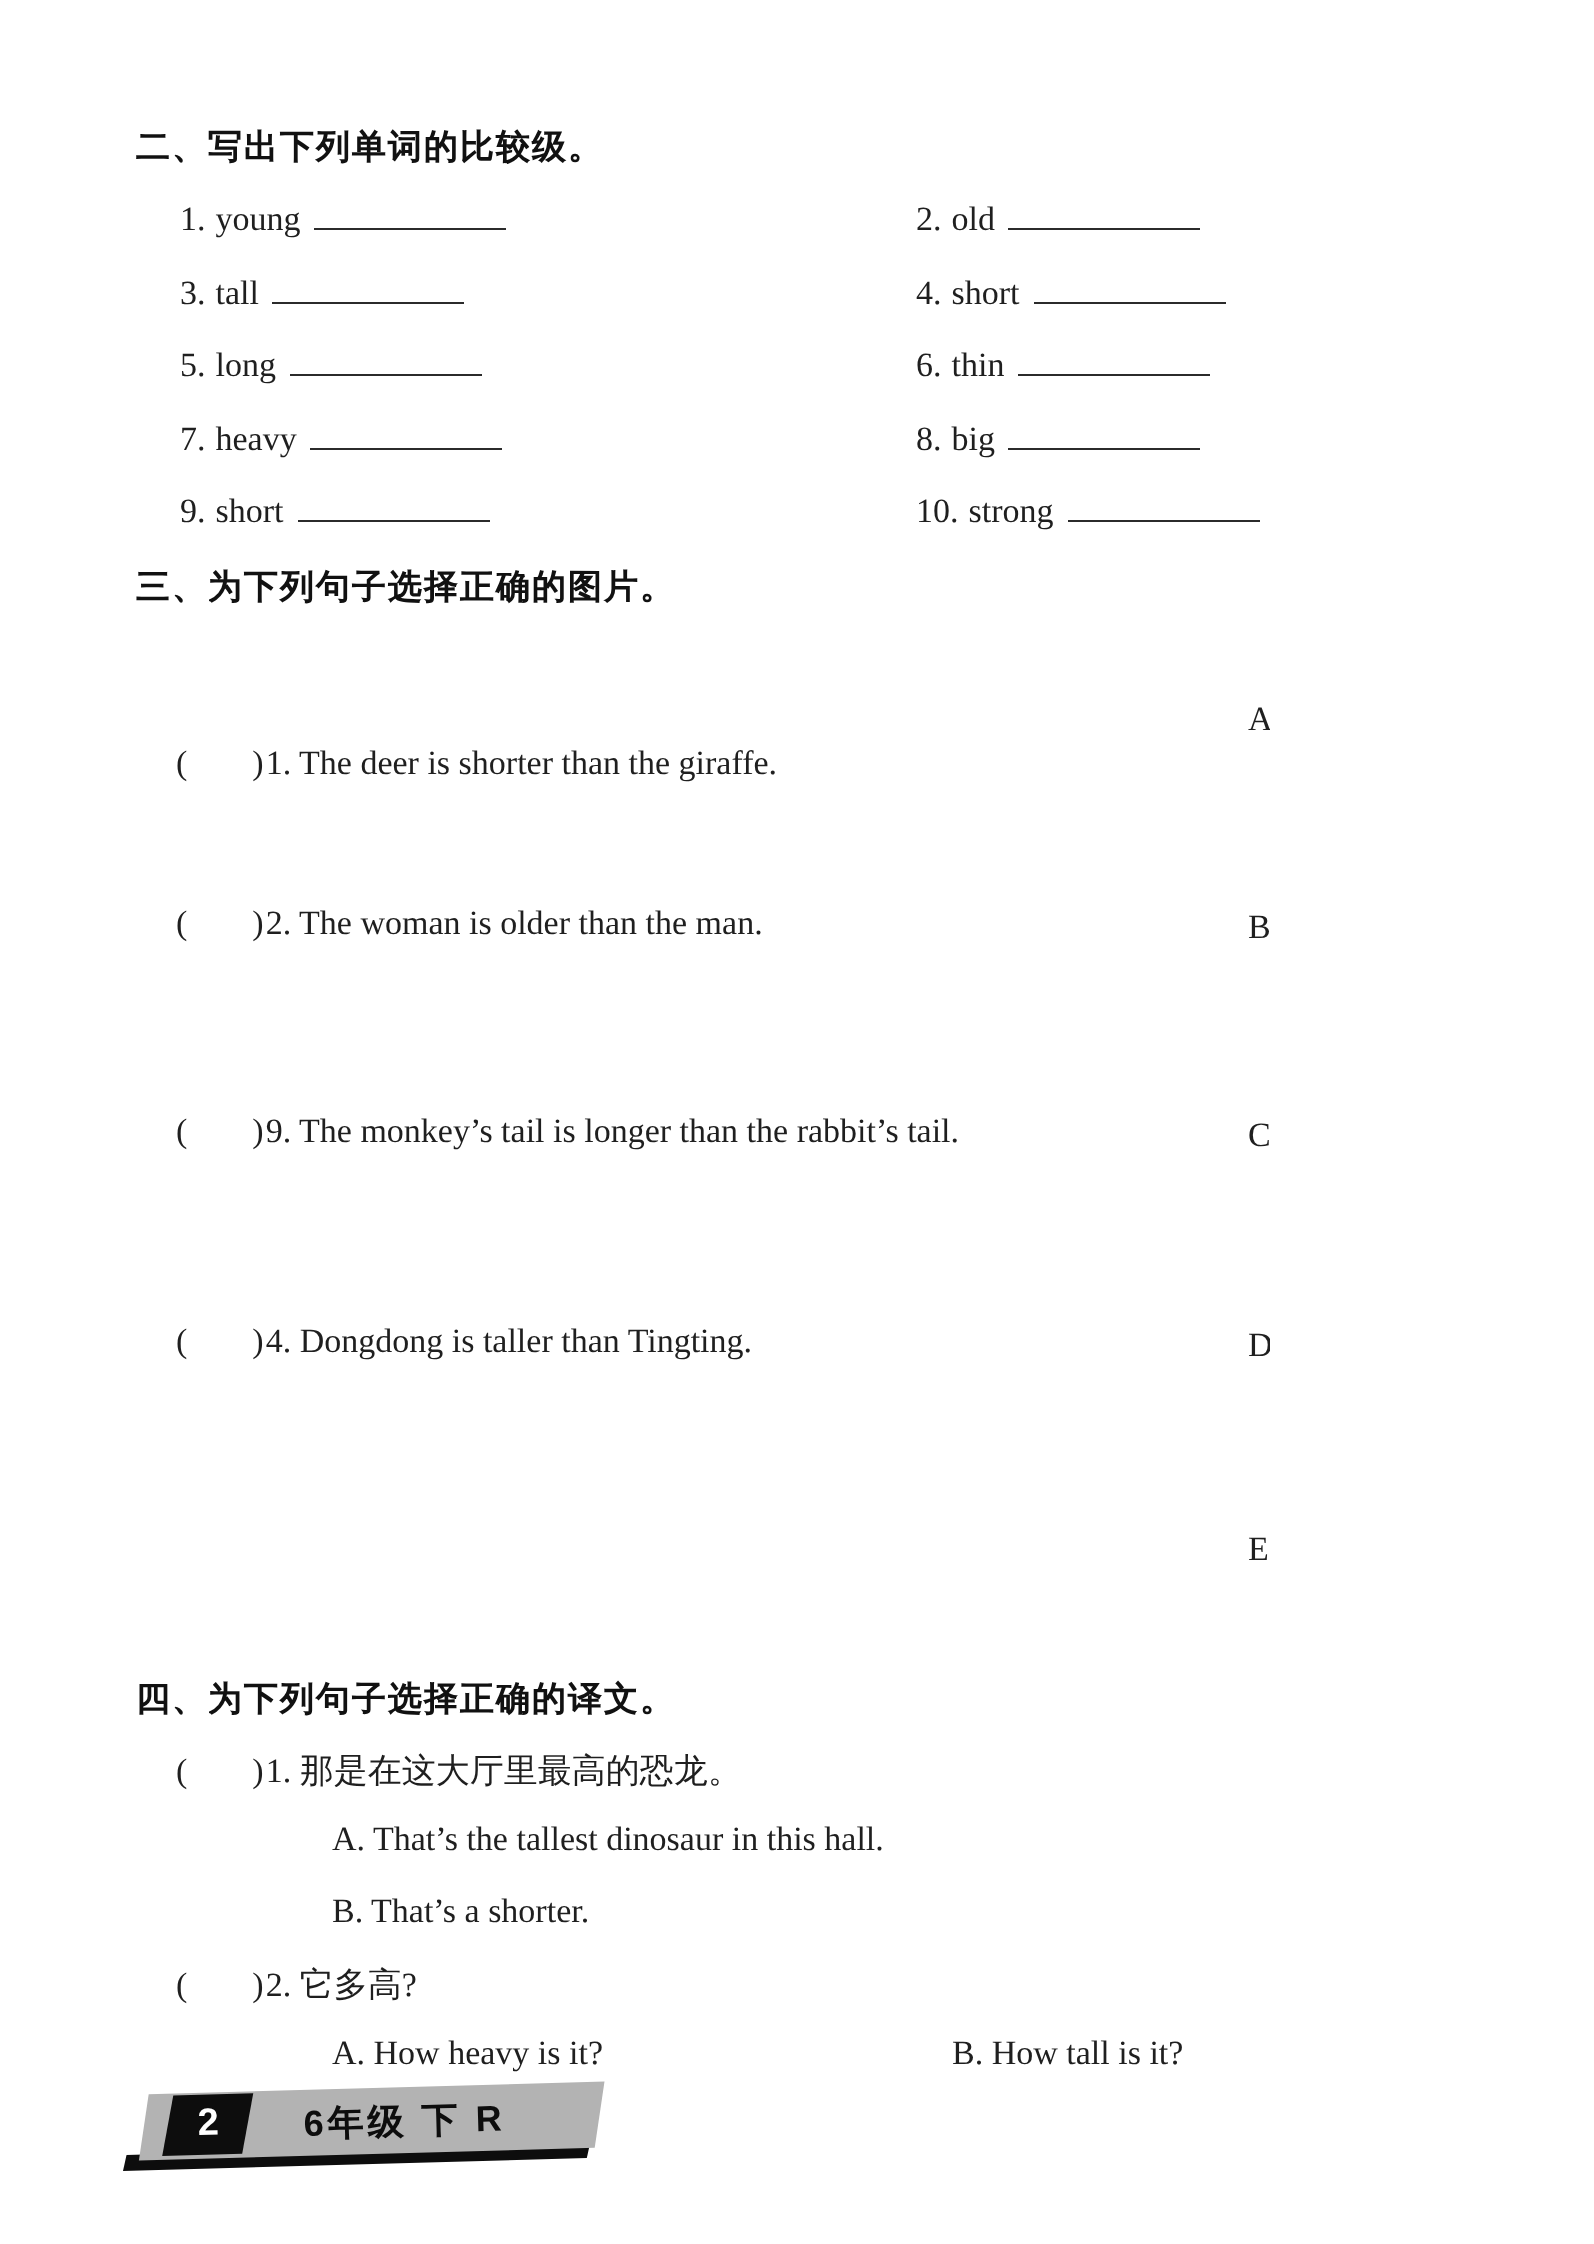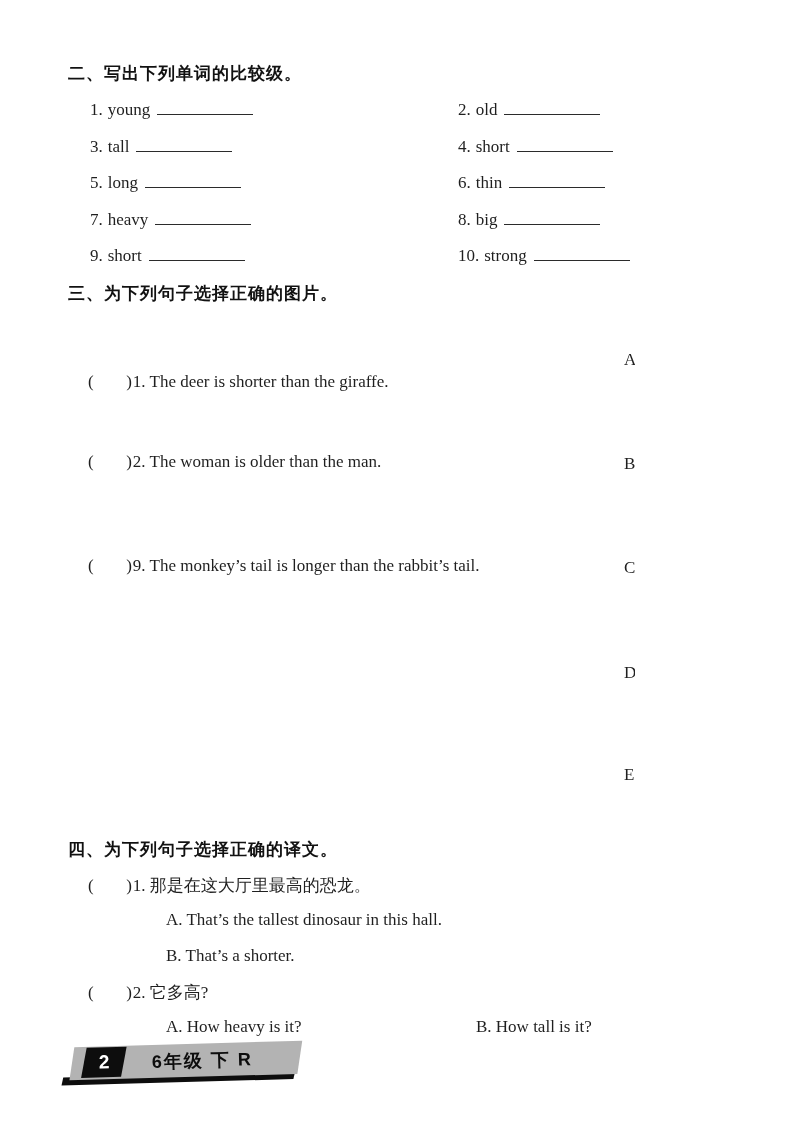--- a/index.html
+++ b/index.html
@@ -95,20 +95,23 @@
   <div class="abs sec-title" style="left:68px; top:282px;">三、为下列句子选择正确的图片。</div>
 
   <div class="abs question" style="left:88px; top:348px;margin-top:24px;">
     <span class="paren">(&nbsp;&nbsp;&nbsp;&nbsp;&nbsp;&nbsp;)</span><span>1. The deer is shorter than the giraffe.</span>
   </div>
   <div class="abs question" style="left:88px; top:452px;">
     <span class="paren">(&nbsp;&nbsp;&nbsp;&nbsp;&nbsp;&nbsp;)</span><span>2. The woman is older than the man.</span>
   </div>
   <div class="abs question" style="left:88px; top:556px;">
     <span class="paren">(&nbsp;&nbsp;&nbsp;&nbsp;&nbsp;&nbsp;)</span><span>9. The monkey’s tail is longer than the rabbit’s tail.</span>
+  </div>
+  <div class="abs question" style="left:88px; top:661px;">
+    <span class="paren">(&nbsp;&nbsp;&nbsp;&nbsp;&nbsp;&nbsp;)</span><span>4. Dongdong is taller than Tingting.</span>
   </div>
 
   <div class="abs opt-label" style="left:624px; top:350px;">A.</div>
   <div class="abs opt-label" style="left:624px; top:454px;">B.</div>
   <div class="abs opt-label" style="left:624px; top:558px;">C.</div>
   <div class="abs opt-label" style="left:624px; top:663px;">D.</div>
   <div class="abs opt-label" style="left:624px; top:765px;">E.</div>
 
   <div class="pic-box" style="left:648px; top:319px;">
     <svg width="78" height="74" viewBox="0 0 80 76">

